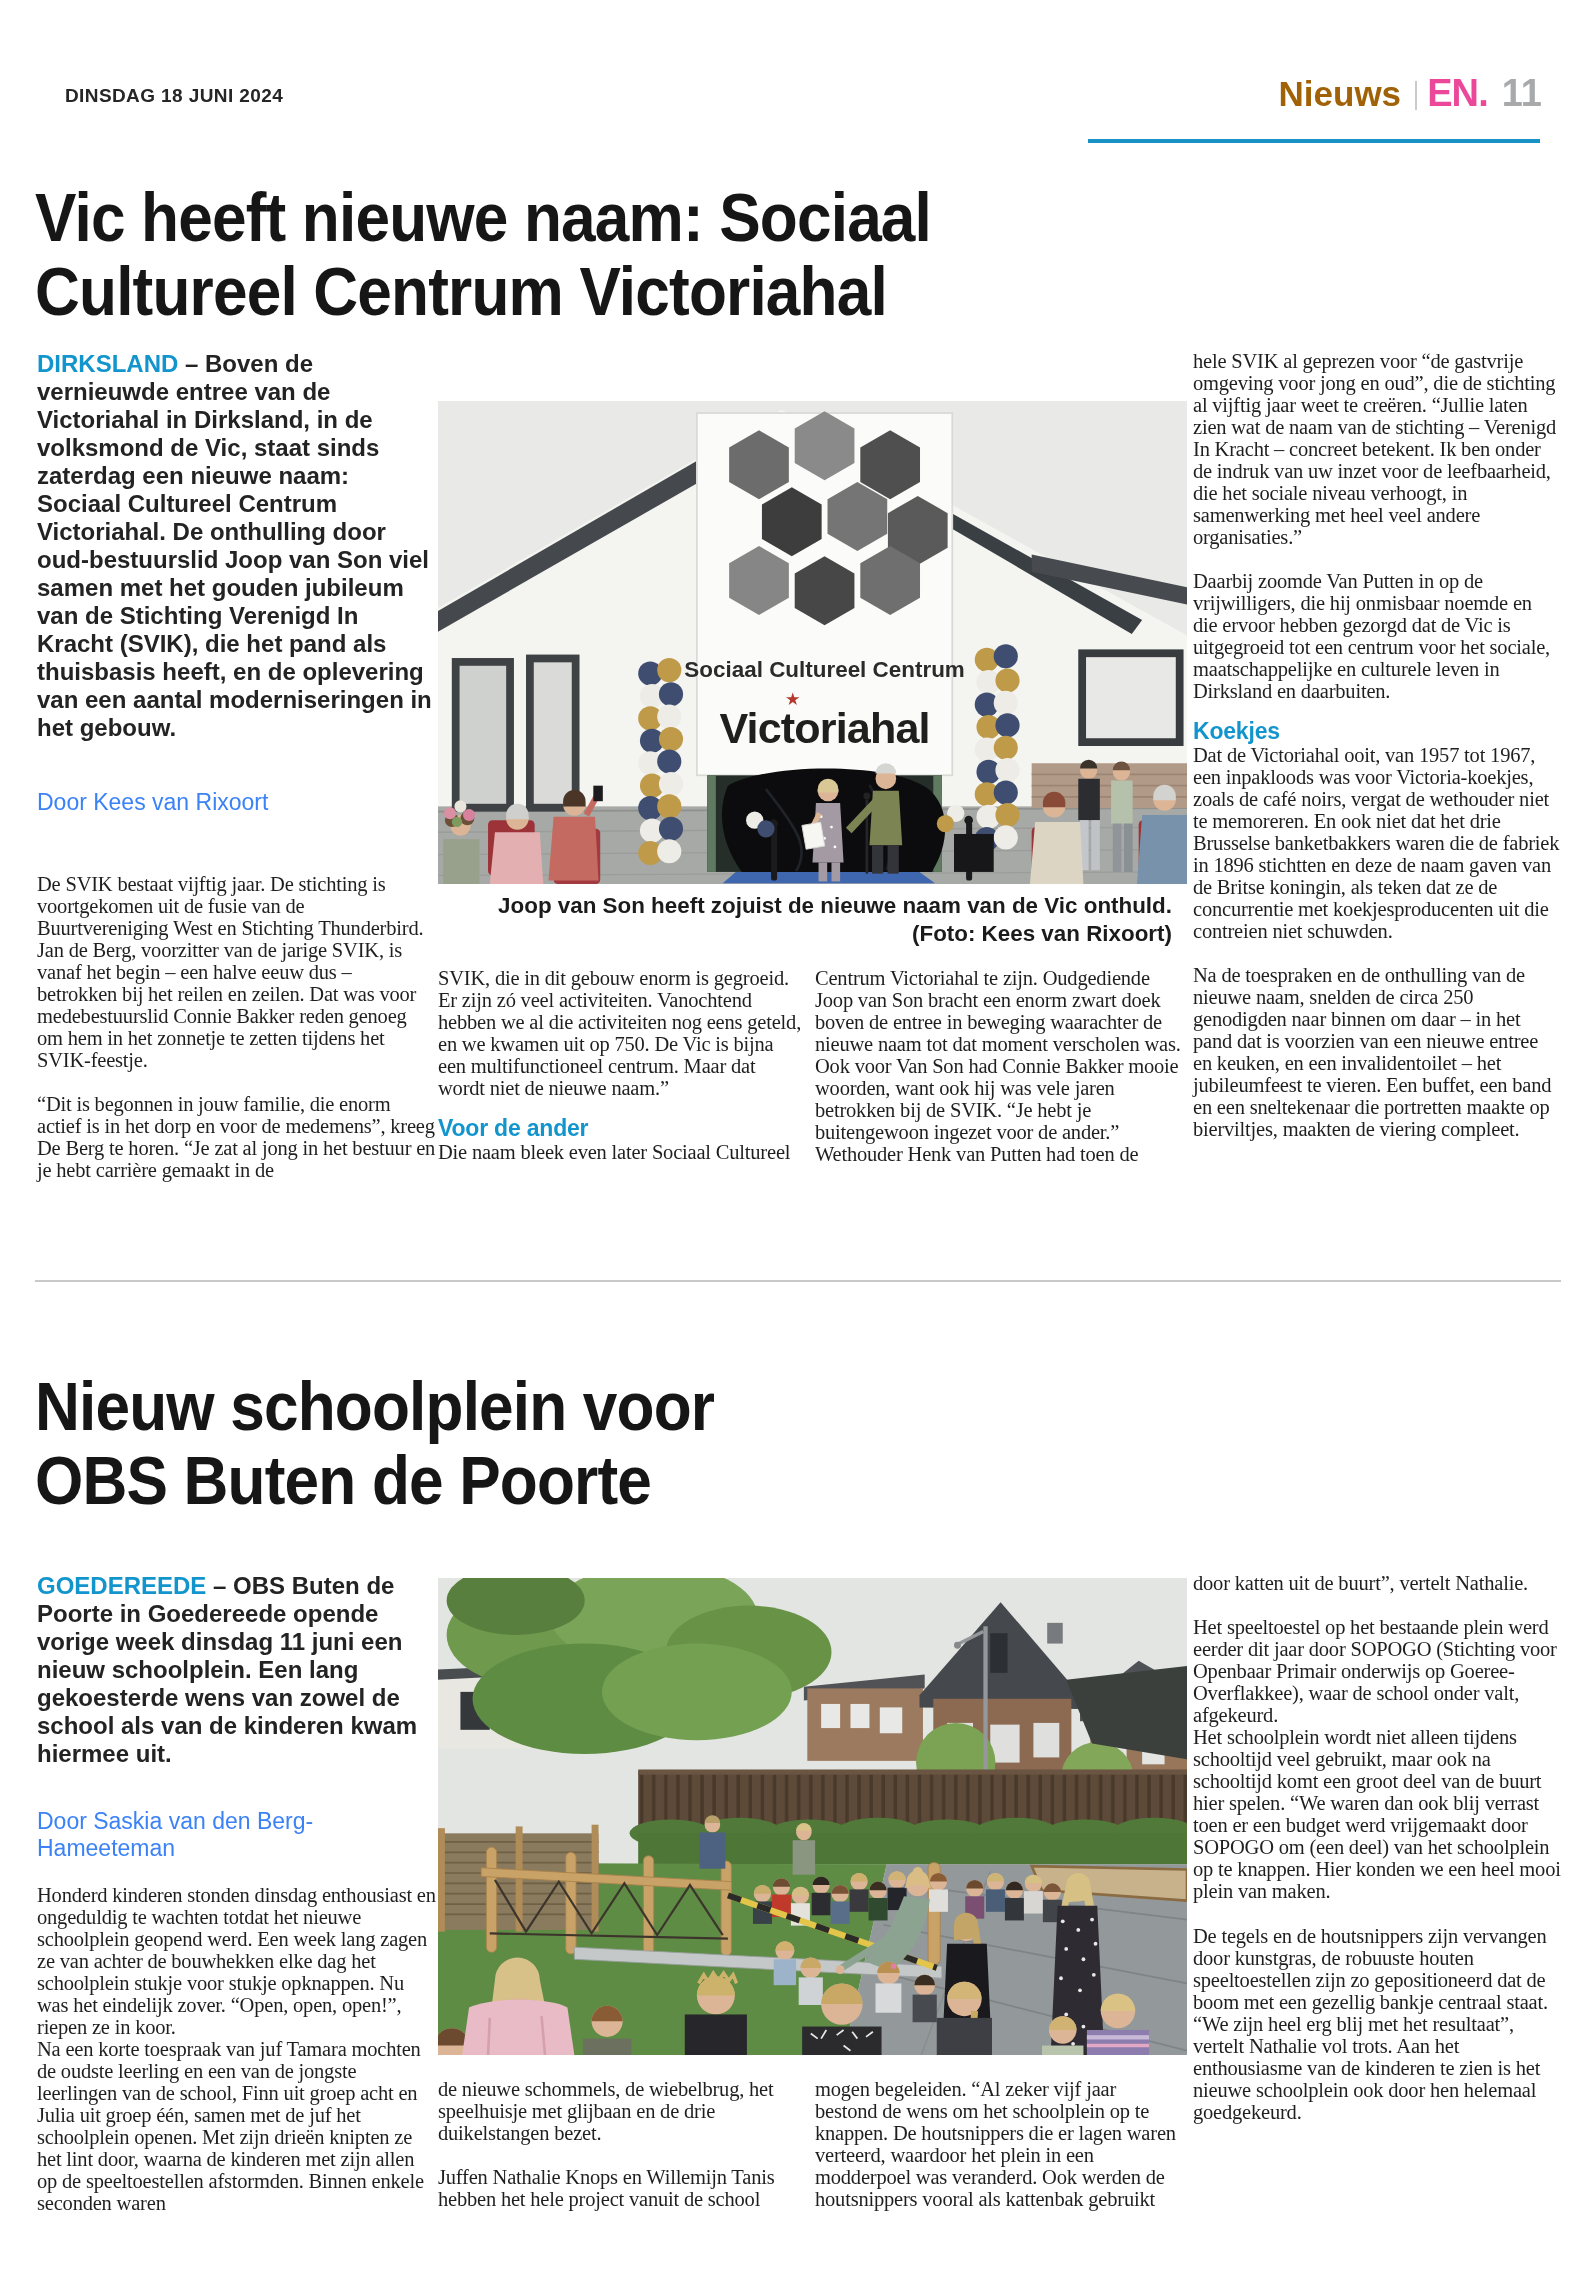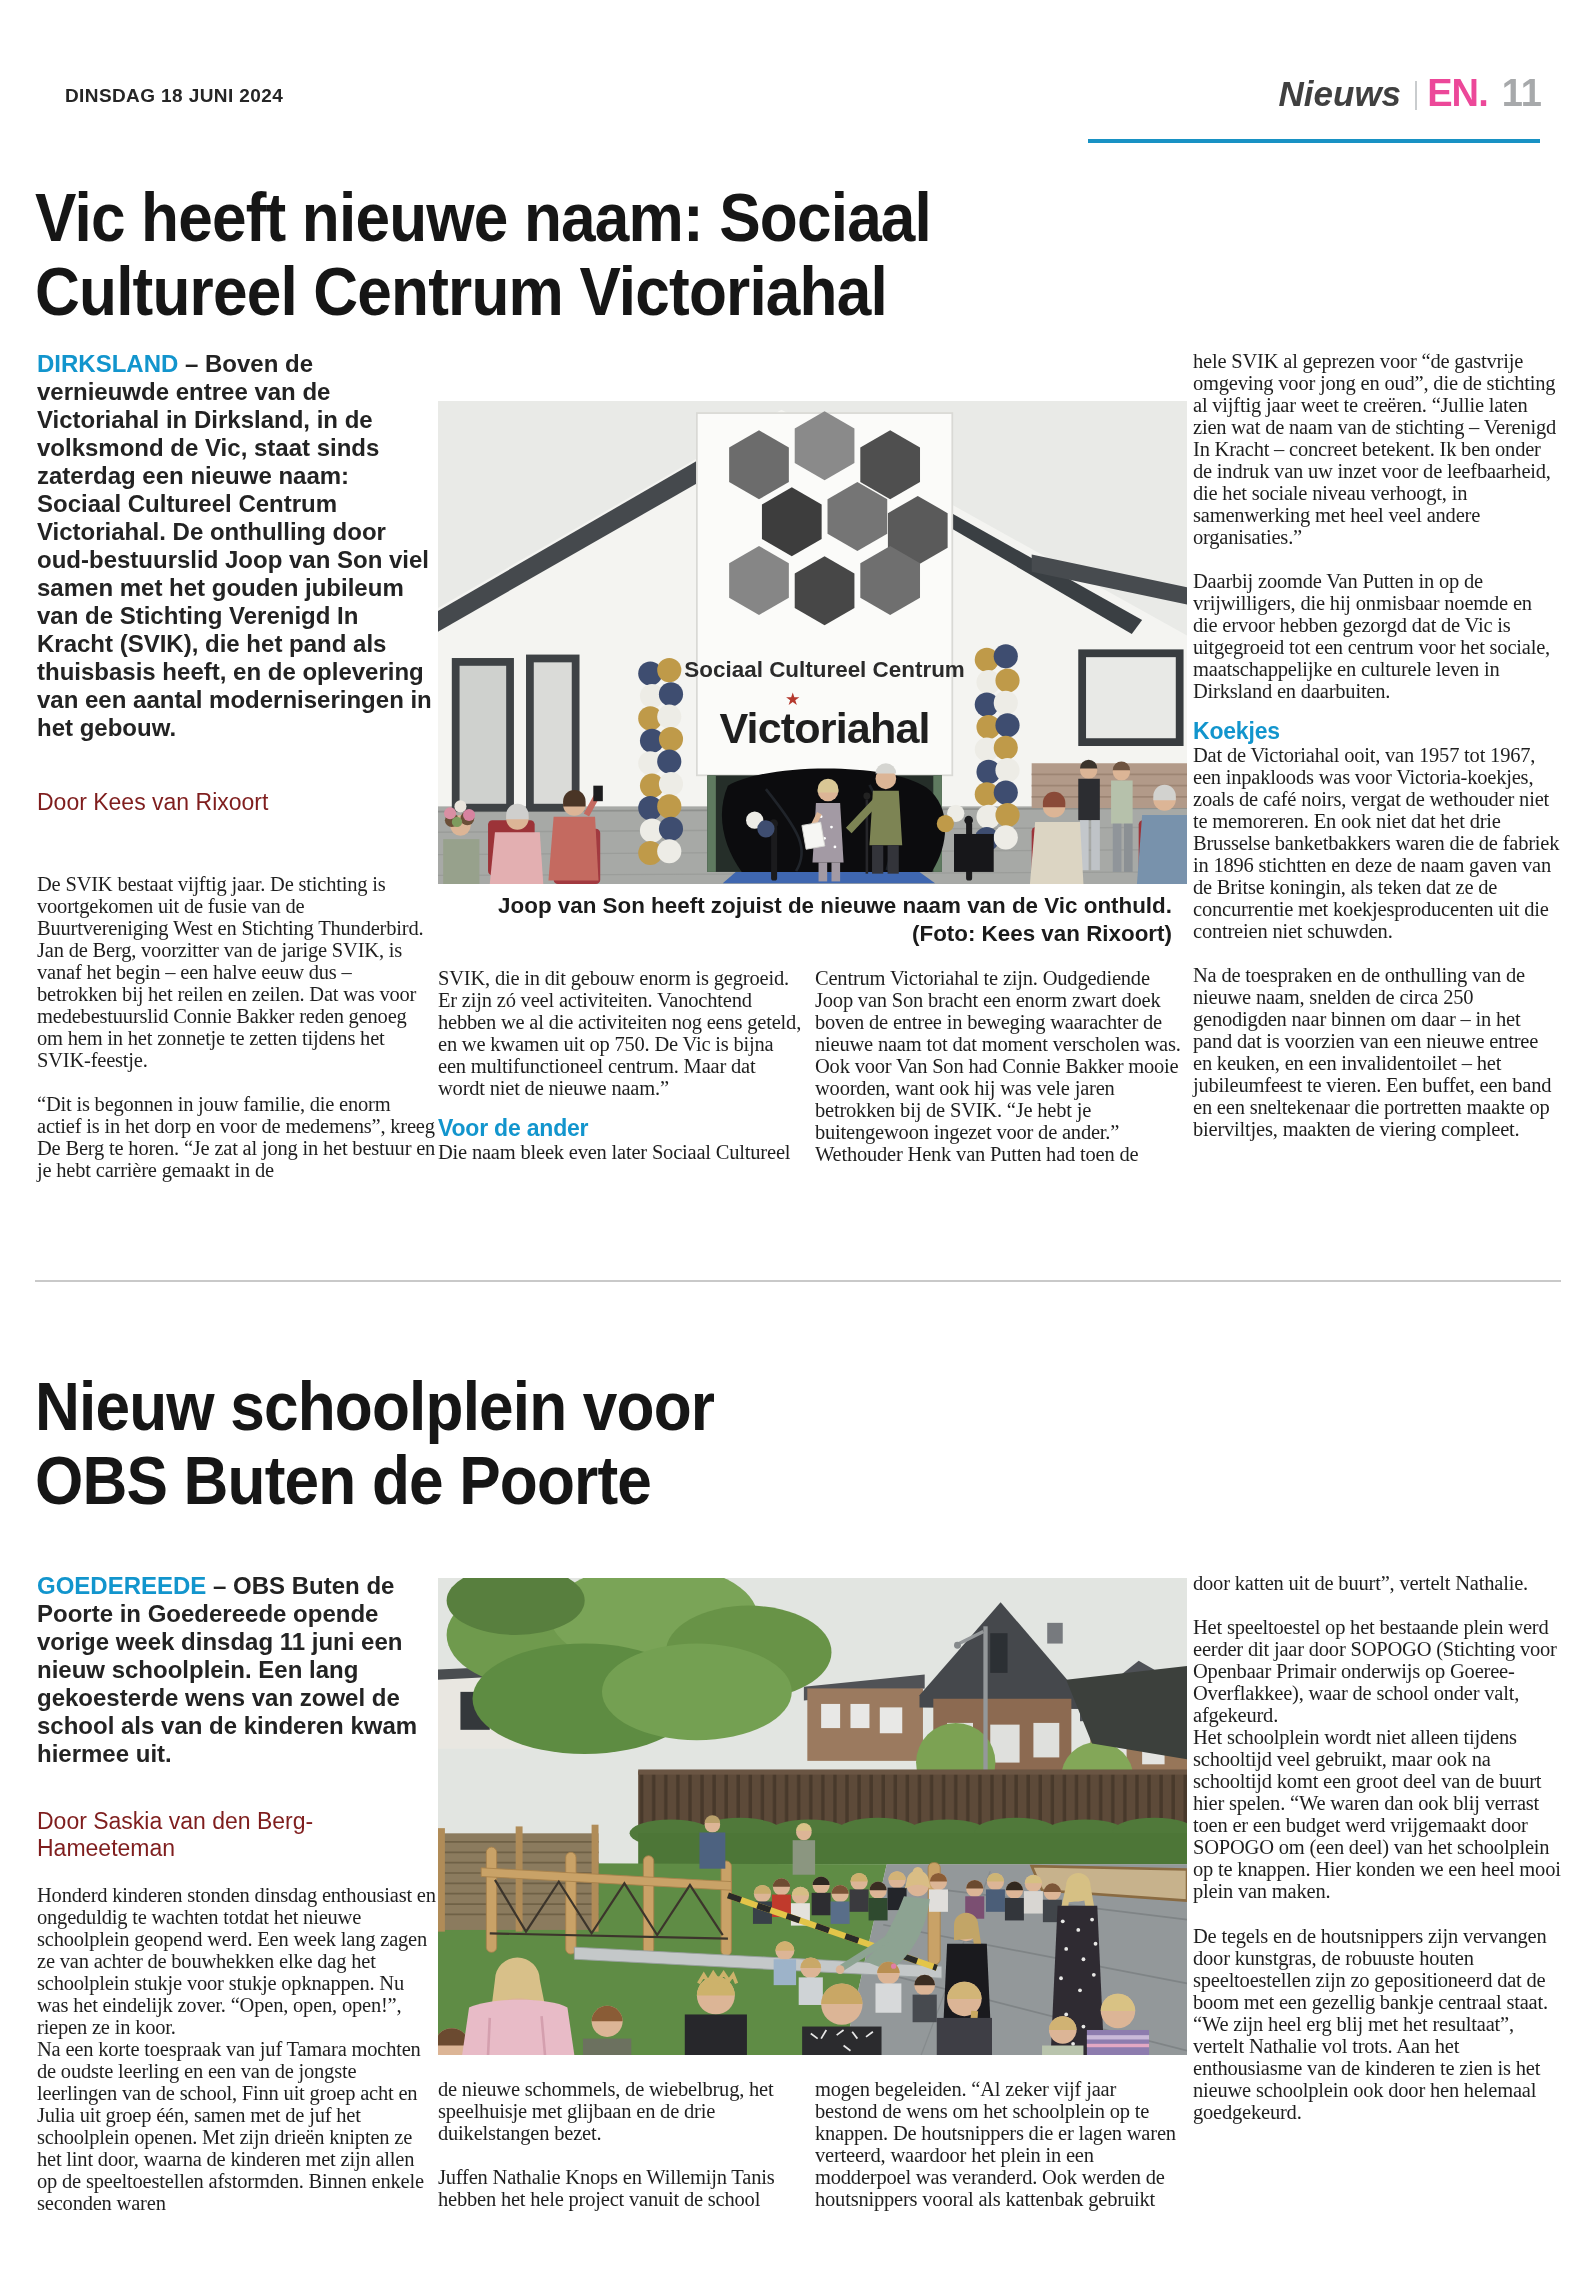--- a/index.html
+++ b/index.html
@@ -4,36 +4,36 @@
 <style>
   html,body{margin:0;padding:0;background:#ffffff;}
   #page{position:relative;width:1592px;height:2295px;background:#ffffff;overflow:hidden;
         font-family:"Liberation Sans",sans-serif;color:#1c1c1c;}
   .abs{position:absolute;}
   p,h1,h2,h3{margin:0;padding:0;}
 
   
   .date{left:65px;top:85px;font-size:19px;font-weight:700;letter-spacing:0.4px;color:#262626;}
   .masthead{top:72px;right:50px;text-align:right;white-space:nowrap;}
-  .mh-section{font-size:35px;color:#404040;font-weight:700;letter-spacing:0;font-style:italic;}
+  .mh-section{font-size:35px;color:#a16207;font-weight:700;letter-spacing:0;}
   .mh-bar{display:inline-block;width:1.7px;height:28.5px;background:#c9ccce;margin:0 10.4px 0 14px;vertical-align:-3.5px;}
   .mh-brand{font-size:38px;color:#ec4899;font-weight:900;letter-spacing:-0.9px;}
   .mh-num{font-size:38px;color:#a7a9ab;font-weight:700;margin-left:14px;}
   .blueline{left:1088px;top:139px;width:452px;height:4.3px;background:#1892c4;}
 
   
   .headline{left:35px;font-size:69px;line-height:74px;font-weight:700;color:#161616;
             letter-spacing:-0.9px;transform:scaleX(.9);transform-origin:0 0;white-space:nowrap;}
   #h1{top:181px;}
   #h2{top:1370px;}
 
   
   .lead{font-size:24px;line-height:28px;font-weight:700;color:#232323;}
   .kicker{color:#1295cd;}
-  .byline{font-size:23px;line-height:27px;color:#7f1d1d;}
+  .byline{font-size:23px;line-height:27px;color:#3b82f6;}
   #a1c1 .byline{margin-top:47px;}
   #a2c1 .byline{margin-top:40px;}
   .body{font-family:"Liberation Serif",serif;font-size:20.5px;line-height:22px;
         color:#1f1f1f;letter-spacing:-0.2px;}
   #a1c1 .body{margin-top:57px;}
   #a2c1 .body{margin-top:22.4px;}
   .gap{margin-top:22.4px;}
   .sub{font-family:"Liberation Sans",sans-serif;font-size:23px;line-height:26px;font-weight:700;
        color:#1295cd;margin-top:15.5px;}
   .caption{font-size:22.4px;line-height:28px;font-weight:700;text-align:right;color:#1b1b1b;}

